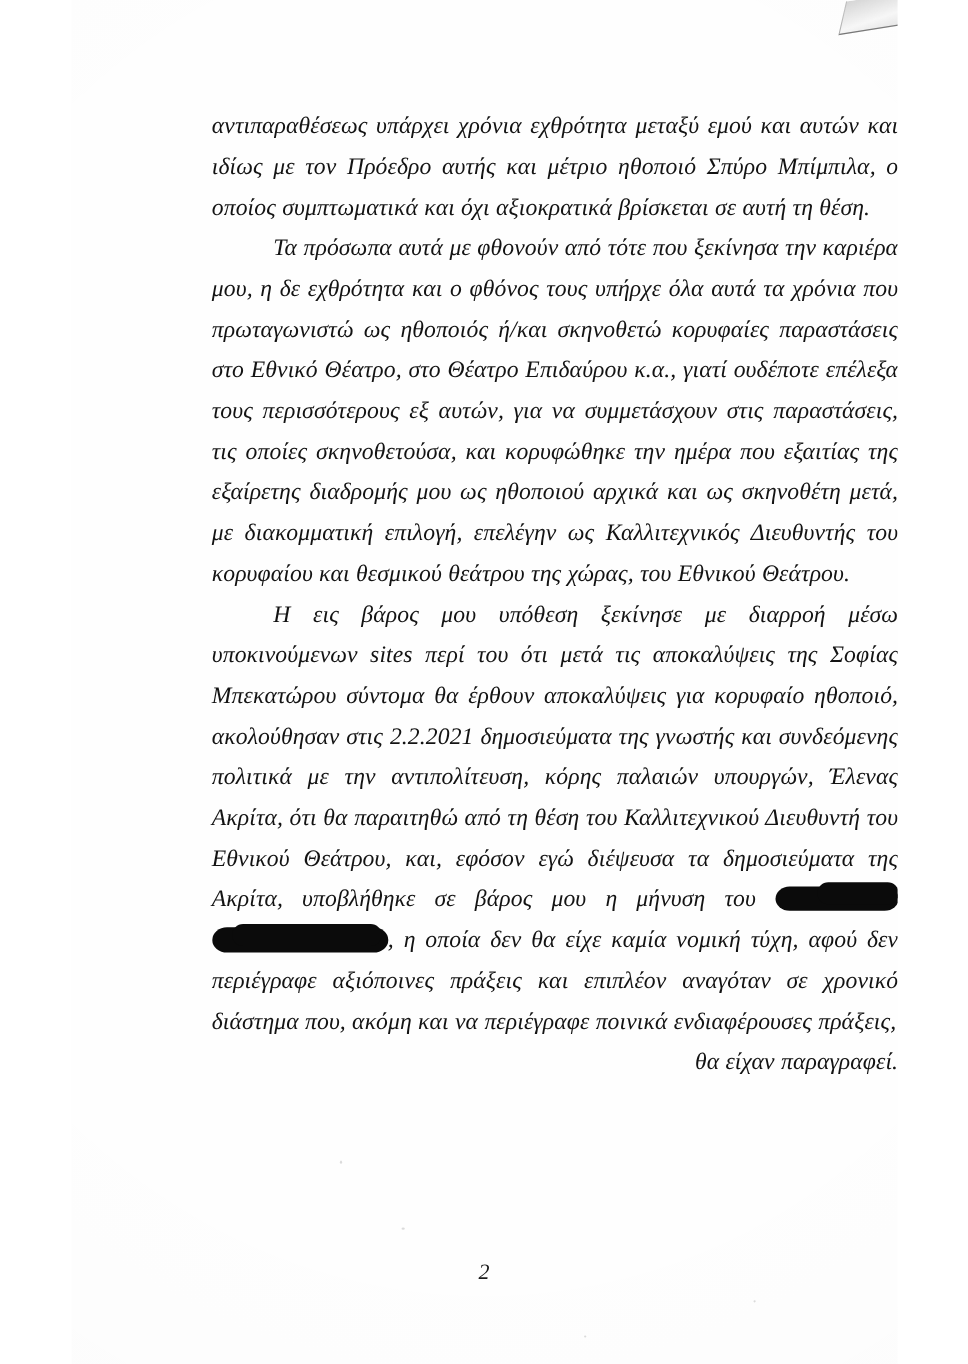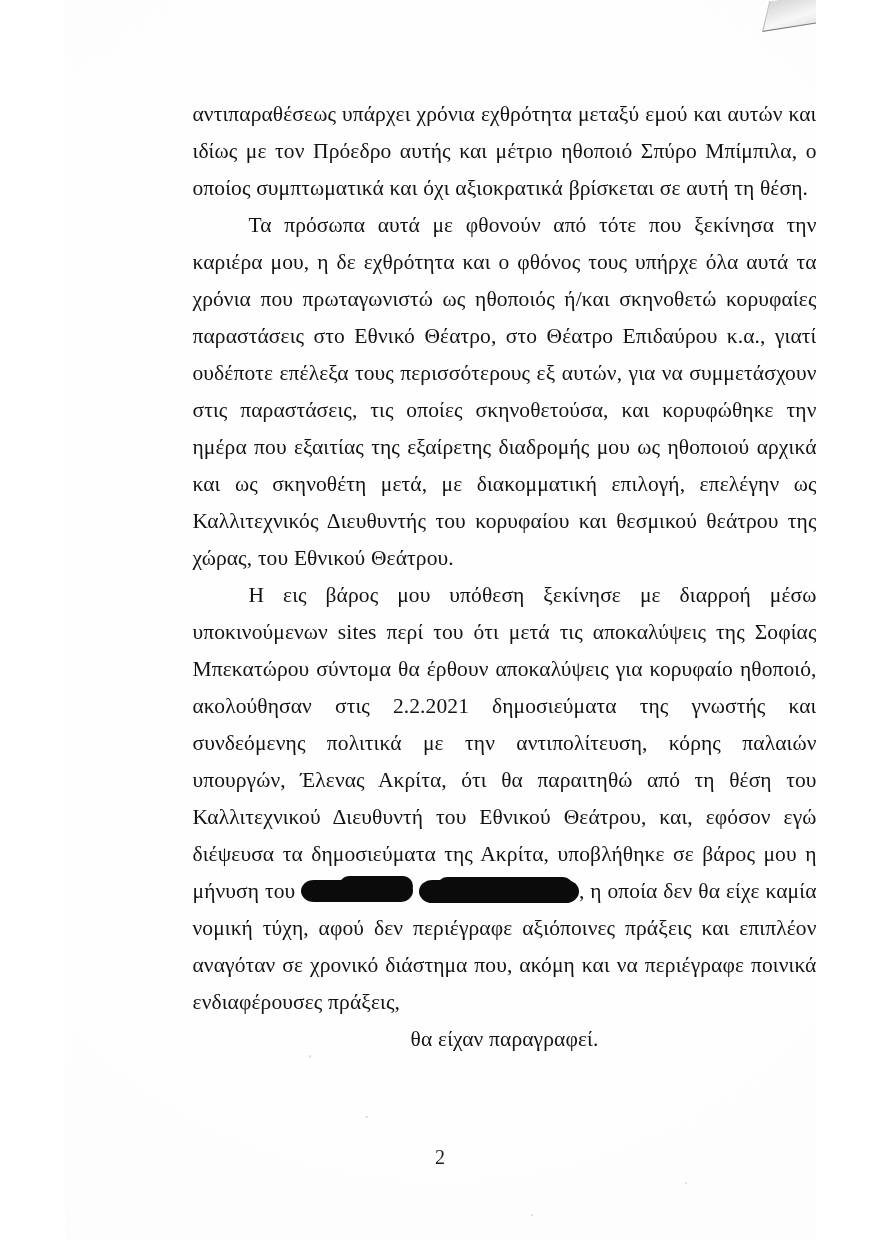--- a/index.html
+++ b/index.html
@@ -11,20 +11,21 @@
 
   .page {
     position: relative;
     width: 751px;
     height: 1240px;
     margin: 0 auto;
     background: #fefefe;
     overflow: hidden;
     font-family: "Liberation Serif", "DejaVu Serif", serif;
     color: #131313;
+    font-style: italic;
   }
 
   
   .paper-tone {
     position: absolute;
     inset: 0;
     background:
       radial-gradient(ellipse 120% 80% at 50% 45%, rgba(255,255,255,0) 55%, rgba(0,0,0,0.012) 100%);
     pointer-events: none;
   }
@@ -47,21 +48,21 @@
     word-spacing: 0.2px;
     -webkit-font-smoothing: none;
   }
 
   p.para.no-indent {
     text-indent: 0;
   }
 
   
   p.para:last-child {
-    text-align: center;
+    text-align: right;
   }
 
   
   .redaction {
     display: inline-block;
     vertical-align: middle;
     background: #0b0b0b;
     border-radius: 14px / 12px;
     position: relative;
     top: -2px;

